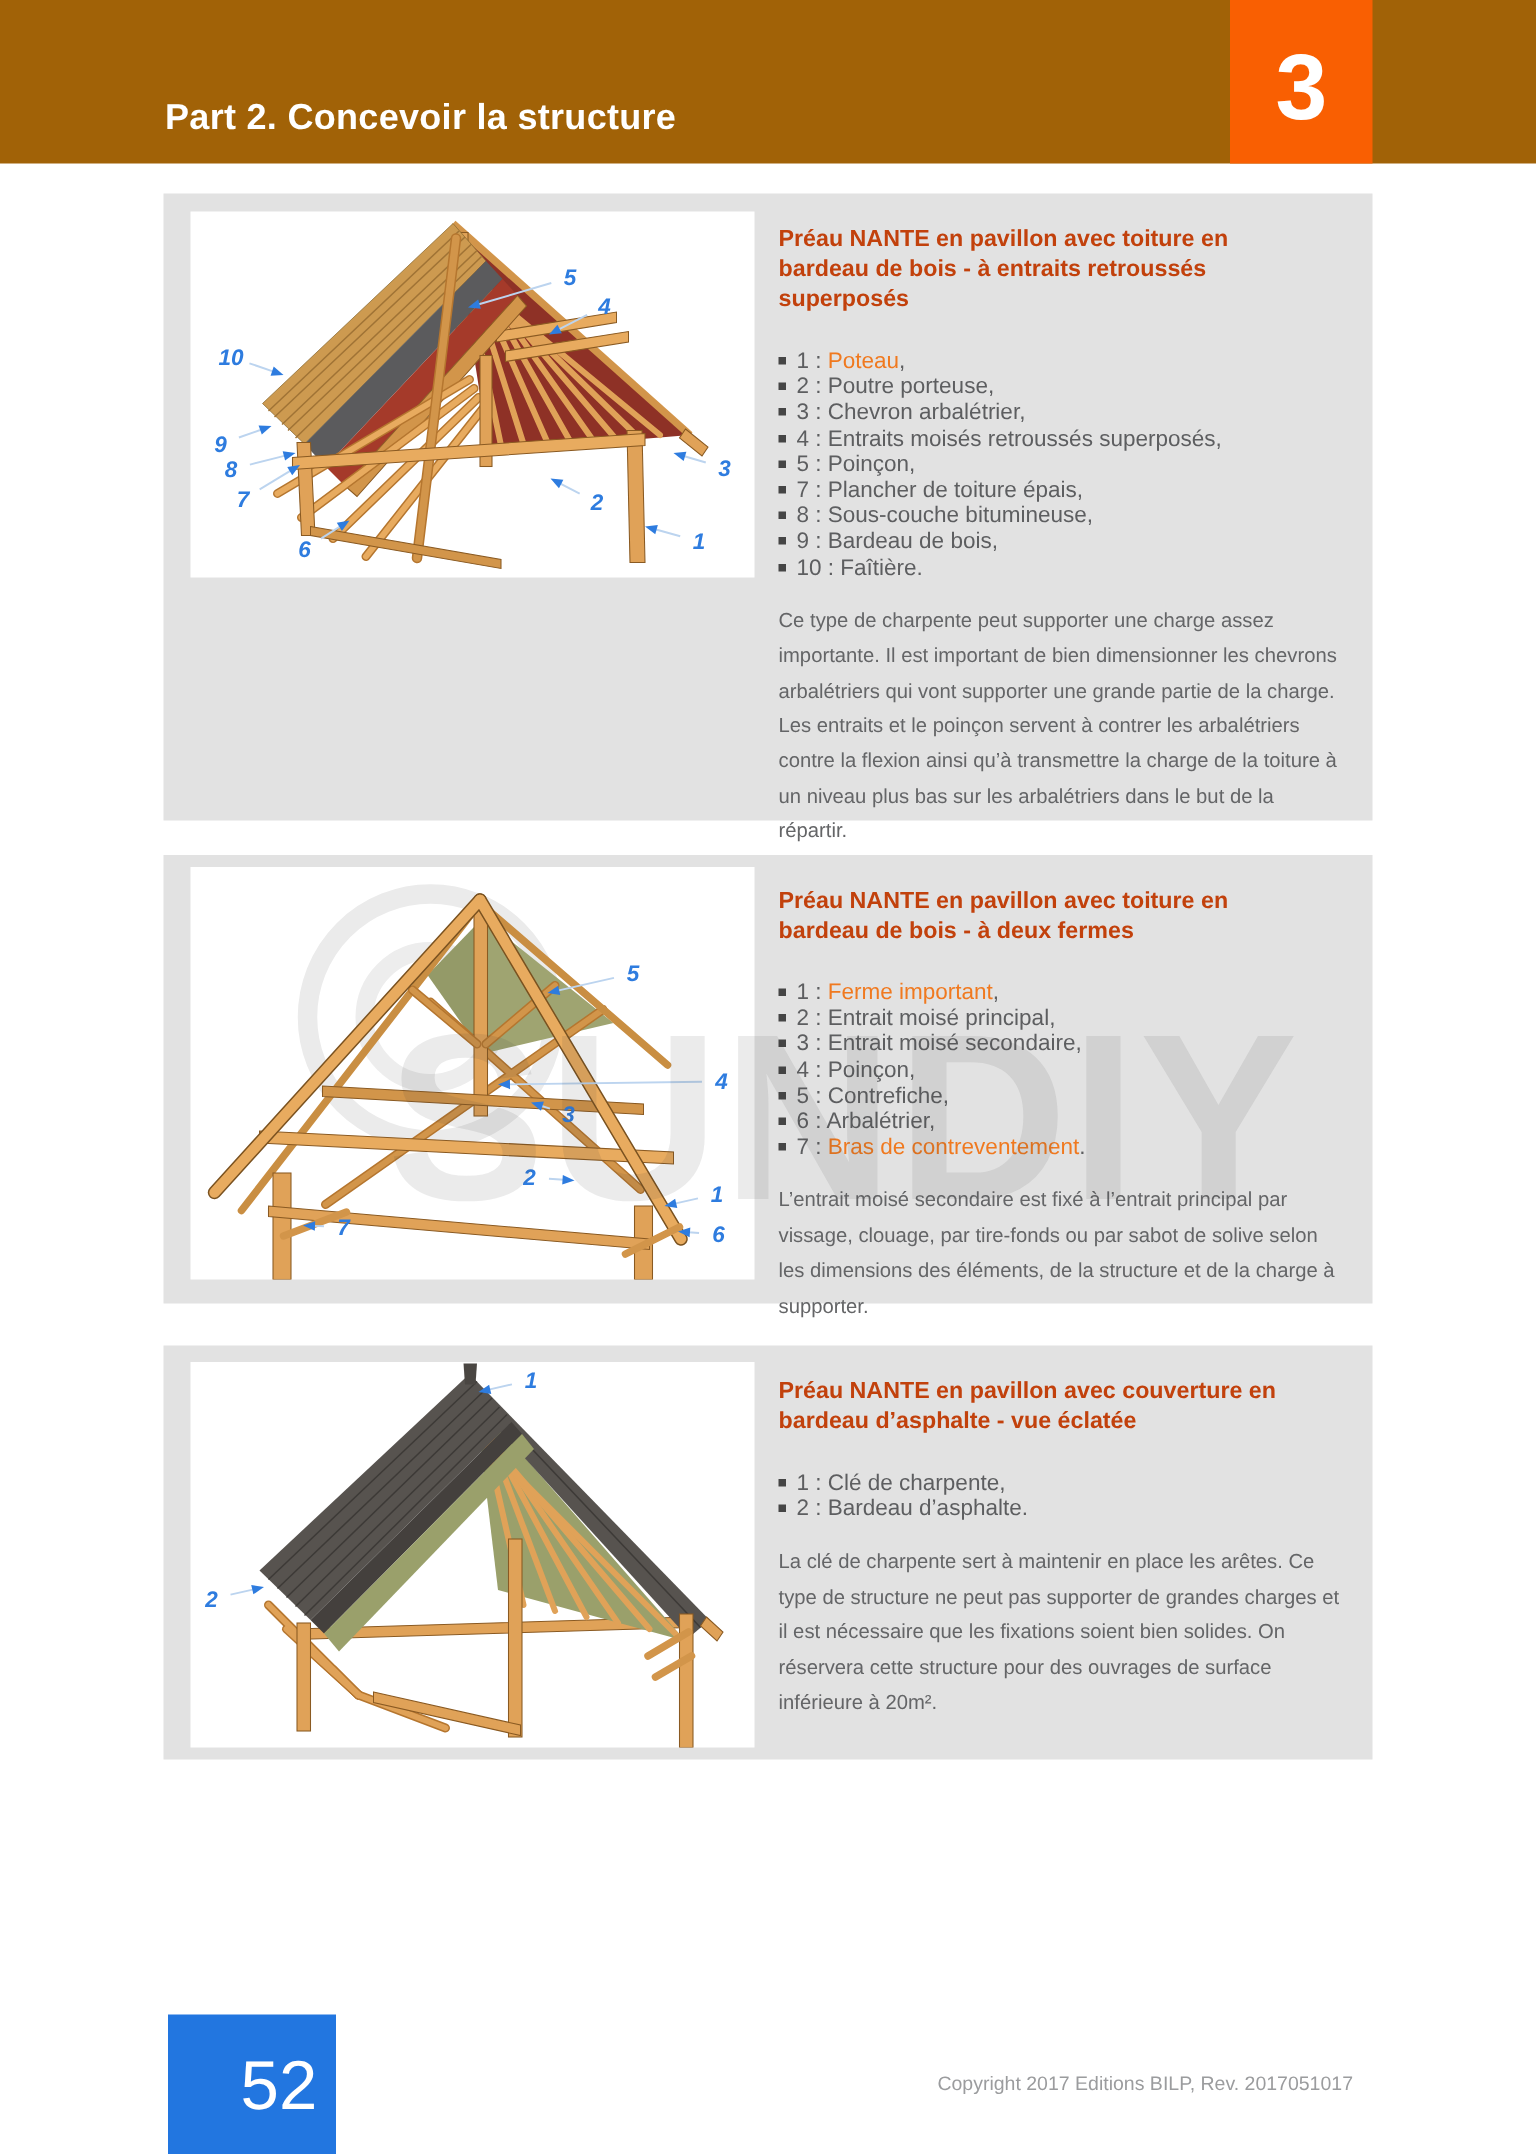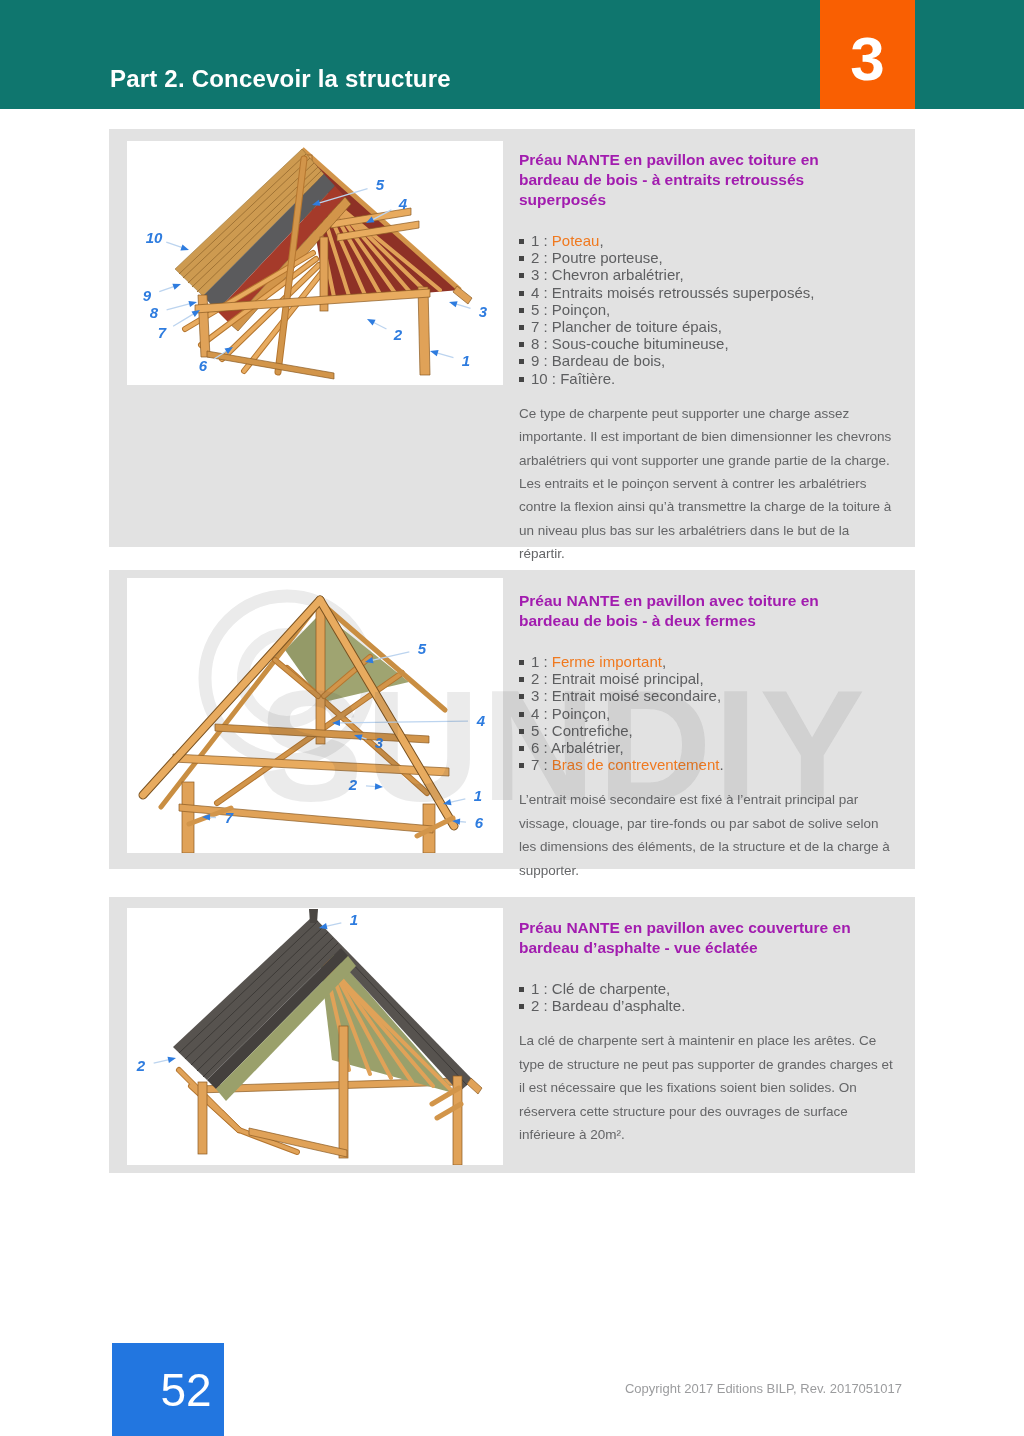--- a/index.html
+++ b/index.html
@@ -1,40 +1,40 @@
 <!DOCTYPE html>
 <html><head>
 <meta charset="utf-8">
 <style>
   html,body{margin:0;padding:0;background:#ffffff;}
   body{font-family:"Liberation Sans", sans-serif; -webkit-font-smoothing:antialiased;}
   #page{position:relative;width:1024px;height:1436px;background:#ffffff;overflow:hidden;}
 
   
-  #header{position:absolute;left:0;top:0;width:1024px;height:109px;background:#0f766e;}
+  #header{position:absolute;left:0;top:0;width:1024px;height:109px;background:#a16207;}
   #header-title{position:absolute;left:110px;bottom:16px;color:#ffffff;font-size:24px;font-weight:bold;letter-spacing:.2px;}
   #chapter-badge{position:absolute;left:820px;top:0;width:95px;height:109px;background:#f95f02;display:flex;align-items:center;justify-content:center;}
   #chapter-badge span{color:#ffffff;font-size:62px;font-weight:bold;transform:translateY(4px);}
 
   
   .section{position:absolute;left:109px;width:806px;background:#e2e2e2;}
   #section-1{top:129px;height:418px;}
   #section-2{top:570px;height:299px;}
   #section-3{top:897px;height:276px;}
 
   .figure{position:absolute;left:18px;background:#ffffff;}
   #figure-1{top:12px;width:376px;height:244px;}
   #figure-2{top:8px;width:376px;height:275px;}
   #figure-3{top:11px;width:376px;height:257px;}
   .figure svg{display:block;position:absolute;left:0;top:0;}
   .labels-overlay{position:absolute;left:0;top:0;pointer-events:none;}
   .figlabel{font-family:"Liberation Sans",sans-serif;font-size:15px;font-weight:bold;font-style:italic;fill:#2e7cdf;}
 
   .rightcol{position:absolute;left:410px;top:0;width:382px;}
-  .sec-title{margin:21px 0 0 0;font-size:15.5px;font-weight:bold;color:#a21caf;line-height:20px;width:356px;}
+  .sec-title{margin:21px 0 0 0;font-size:15.5px;font-weight:bold;color:#c2410c;line-height:20px;width:356px;}
   .legend{margin-top:22px;}
   .li{display:flex;align-items:baseline;line-height:17.2px;font-size:15px;color:#5d5e60;}
   .bullet{flex:0 0 auto;width:5px;height:5px;background:#454545;margin-right:7px;position:relative;top:-2px;}
   .hl{color:#f0791f;}
   .para{margin-top:15px;font-size:13.5px;color:#646567;line-height:23.4px;width:378px;}
 
   
   #watermark{position:absolute;left:258px;top:655px;font-size:158px;font-weight:bold;letter-spacing:2px;color:rgba(60,60,60,0.10);pointer-events:none;white-space:nowrap;}
 
   

